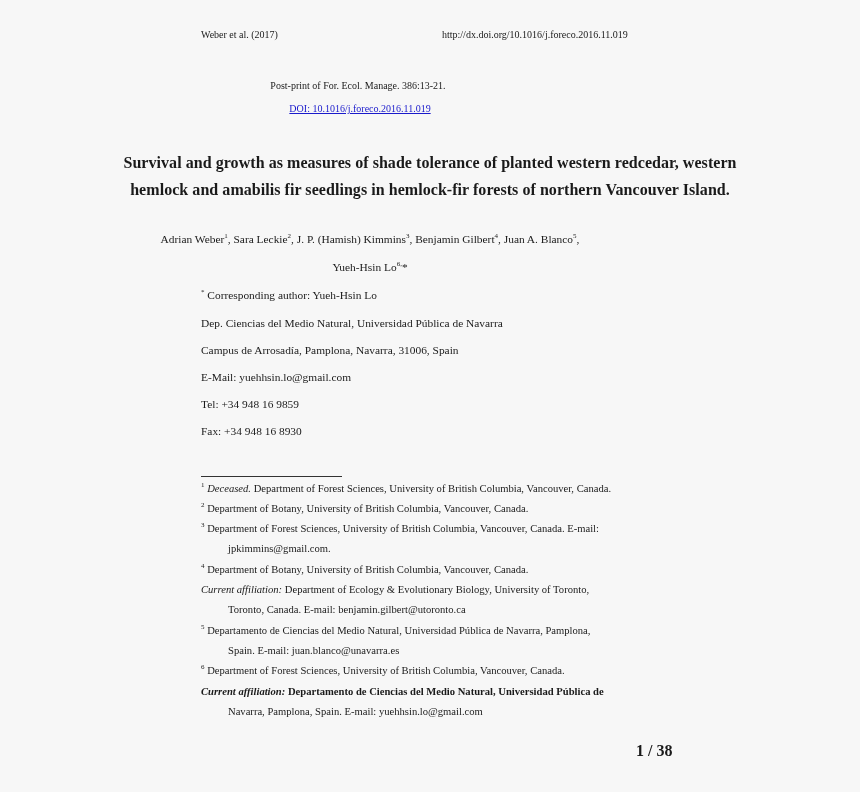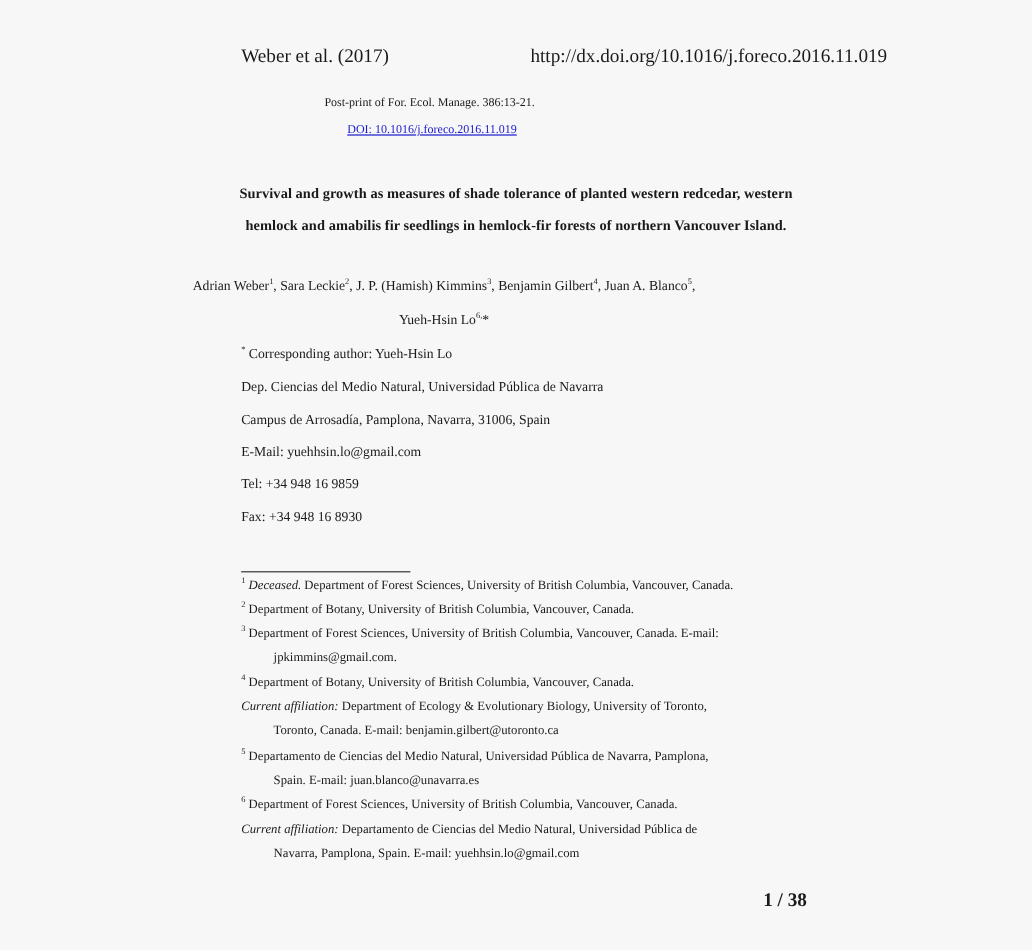--- a/index.html
+++ b/index.html
@@ -9,29 +9,29 @@
     }
     body {
       width: 860px;
       height: 792px;
       position: relative;
       overflow: hidden;
       font-family: "Liberation Serif", "DejaVu Serif", serif;
       color: #1a1a1a;
     }
     .abs { position: absolute; white-space: nowrap; }
-    .run-header { font-size: 16px; top: 39px; }
+    .run-header { font-size: 10px; top: 29px; }
     .run-left { left: 201px; }
     .run-right { left: 442px; }
     .postprint { top: 80px; left: 0; width: 716px; text-align: center; font-size: 10px; }
     .doi { top: 103px; left: 0; width: 720px; text-align: center; font-size: 10px; }
     .doi a { color: #1a1acc; text-decoration: underline; }
     .title {
       left: 0; width: 860px; text-align: center;
-      font-weight: bold; font-size: 12px; letter-spacing: 0.05px;
+      font-weight: bold; font-size: 16px; letter-spacing: 0.05px;
     }
     .title1 { top: 154px; }
     .title2 { top: 181px; }
     .authors { left: 0; width: 740px; text-align: center; font-size: 11.4px; }
     .authors1 { top: 233px; }
     .authors2 { top: 261px; }
     sup { font-size: 7px; vertical-align: 5px; line-height: 0; }
     .contact { left: 201px; font-size: 11.4px; }
     .fn-rule {
       position: absolute; left: 201px; top: 476px; width: 141px; height: 0;
@@ -94,18 +94,18 @@
 <div class="abs fn indent" style="top:604px;">Toronto, Canada. E-mail:  benjamin.gilbert@utoronto.ca</div>
 
 <div class="abs fn" style="top:625px;">
   <sup>5</sup><span> Departamento de Ciencias del Medio Natural, Universidad Pública de Navarra, Pamplona,</span>
 </div>
 <div class="abs fn indent" style="top:645px;">Spain. E-mail: juan.blanco@unavarra.es</div>
 
 <div class="abs fn" style="top:665px;">
   <sup>6</sup><span> Department of Forest Sciences, University of British Columbia, Vancouver, Canada.</span>
 </div>
-<div class="abs fn" style="top:686px;">
+<div class="abs fn" style="top:686px;font-weight:bold;">
   <em>Current affiliation:</em><span> Departamento de Ciencias del Medio Natural, Universidad Pública de</span>
 </div>
 <div class="abs fn indent" style="top:706px;">Navarra, Pamplona, Spain. E-mail: yuehhsin.lo@gmail.com</div>
 
 <div class="abs page-num">1 / 38</div>
 
 </body></html>

